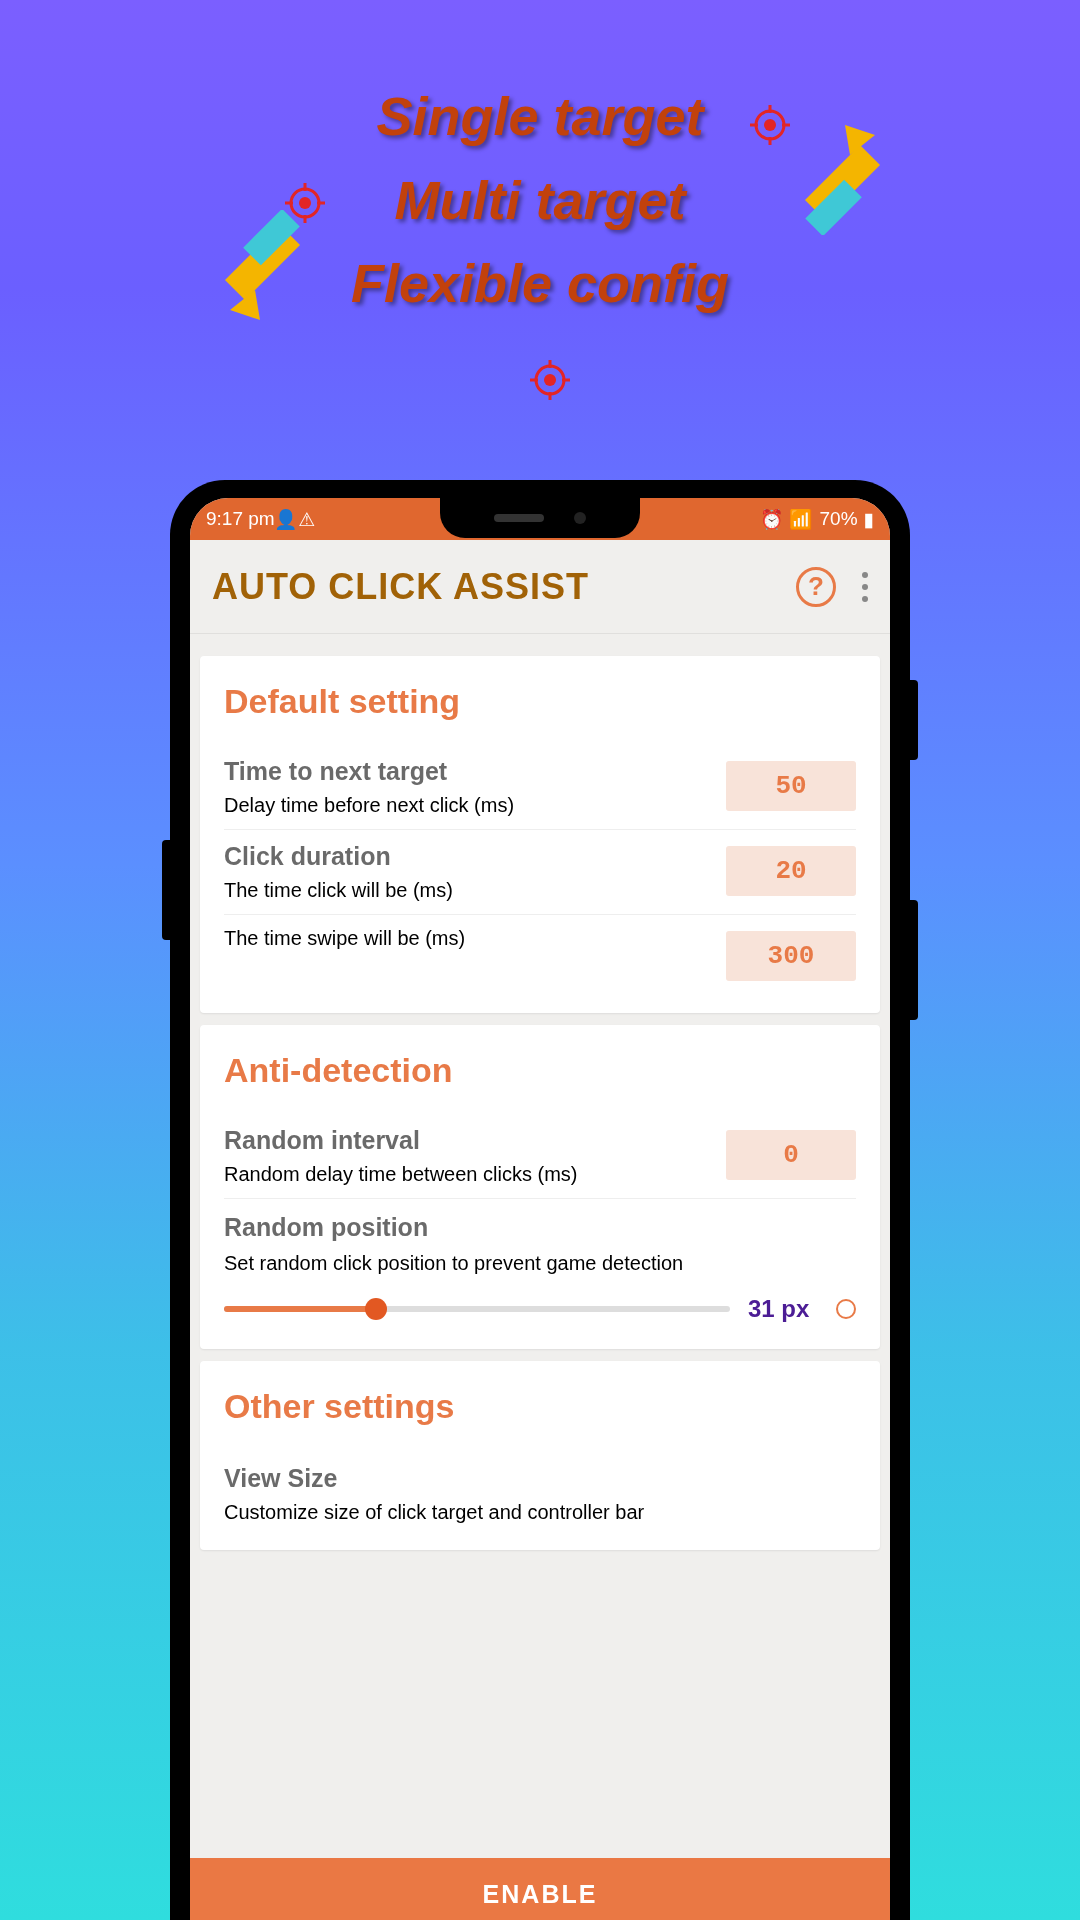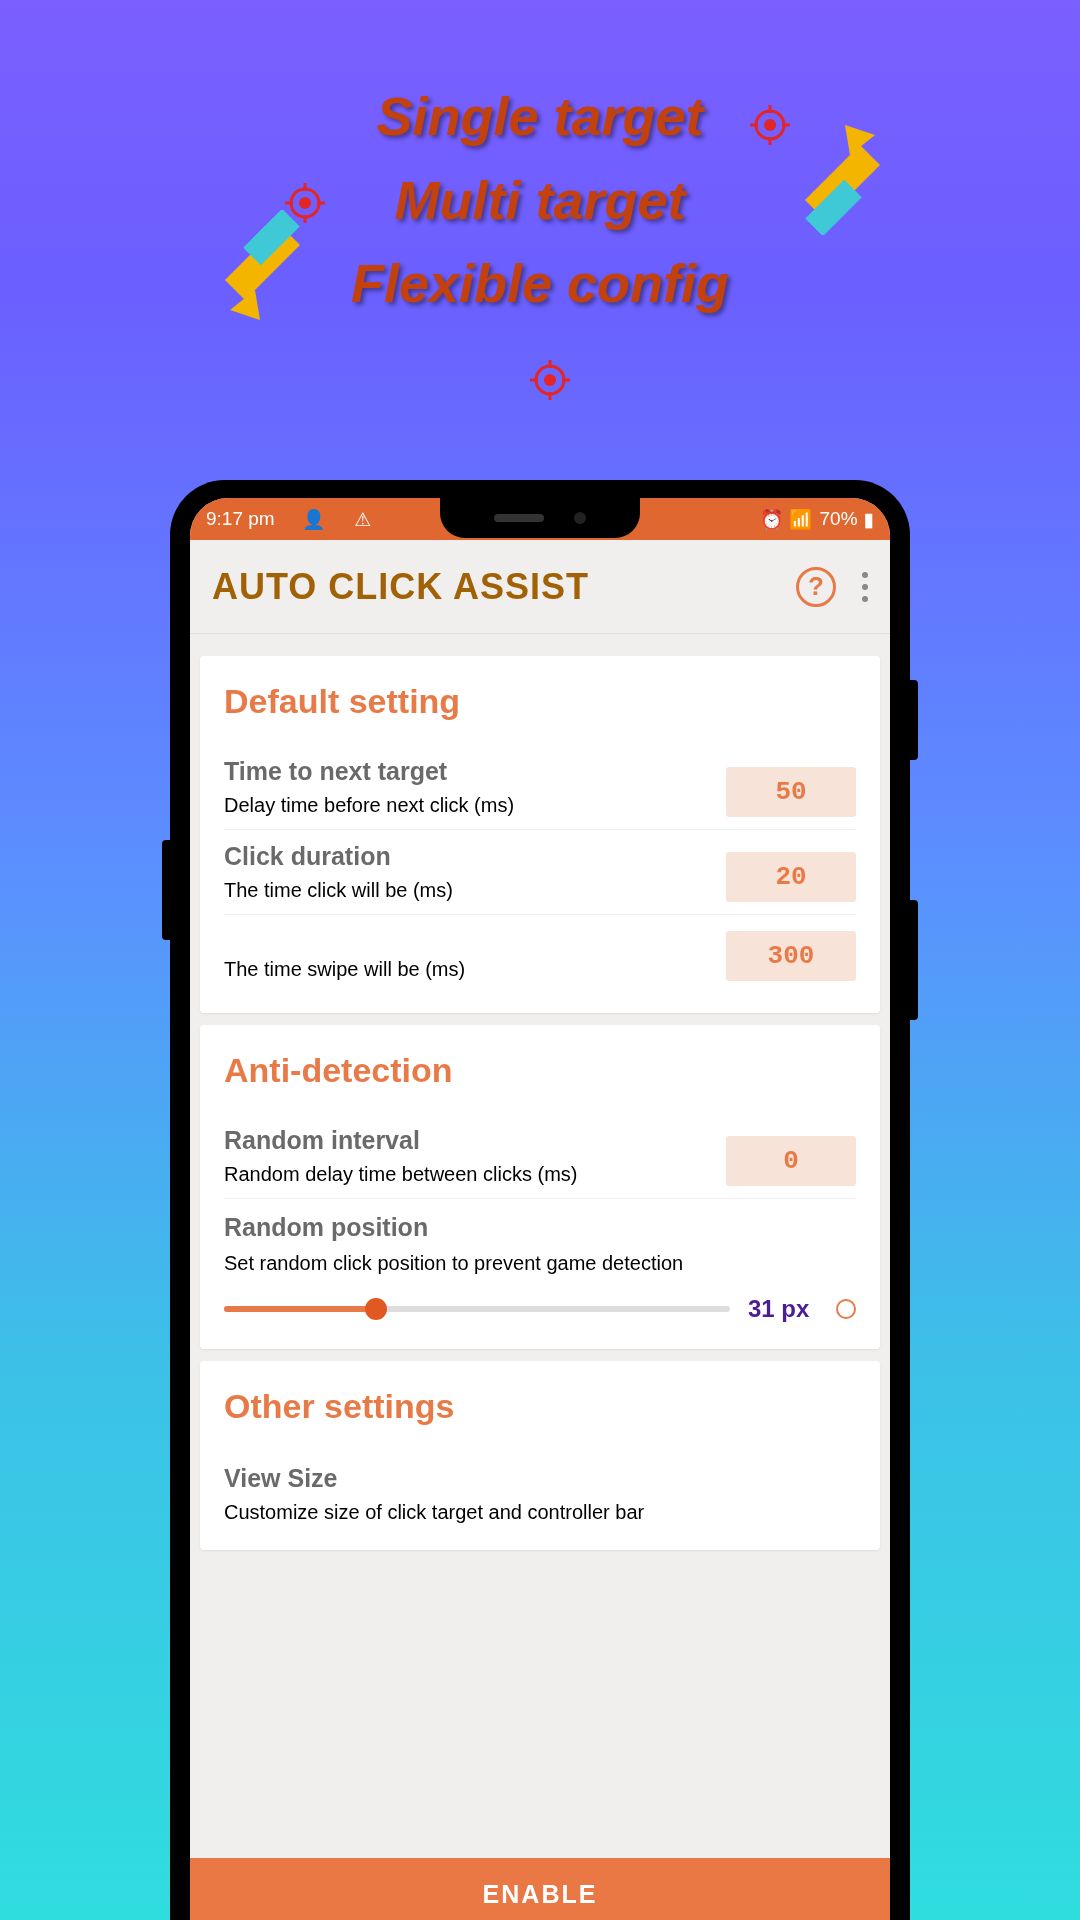--- a/index.html
+++ b/index.html
@@ -92,21 +92,21 @@
   height: 42px;
   background: #E0672F;
   display: flex;
   align-items: center;
   justify-content: space-between;
   padding: 0 16px;
   color: white;
   font-size: 19px;
 }
 
-.status-left { display: flex; align-items: center; gap: 28px; justify-content: space-between; }
+.status-left { display: flex; align-items: center; gap: 0; justify-content: space-between; }
 .status-right { display: flex; align-items: center; gap: 6px; }
 
 .app-header {
   height: 94px;
   background: #F0EFED;
   display: flex;
   align-items: center;
   justify-content: space-between;
   padding: 0 22px;
   border-bottom: 1px solid #E0DFDD;
@@ -153,21 +153,21 @@
 
 .card-title {
   color: #E87A47;
   font-size: 34px;
   font-weight: 700;
   margin-bottom: 24px;
 }
 
 .setting-row {
   display: flex;
-  align-items: flex-end;
+  align-items: flex-start;
   justify-content: space-between;
   padding: 12px 0;
   border-bottom: 1px solid #EEE;
 }
 
 .setting-row:last-child { border-bottom: none; }
 
 .setting-info { flex: 1; padding-right: 16px; }
 
 .setting-label {

